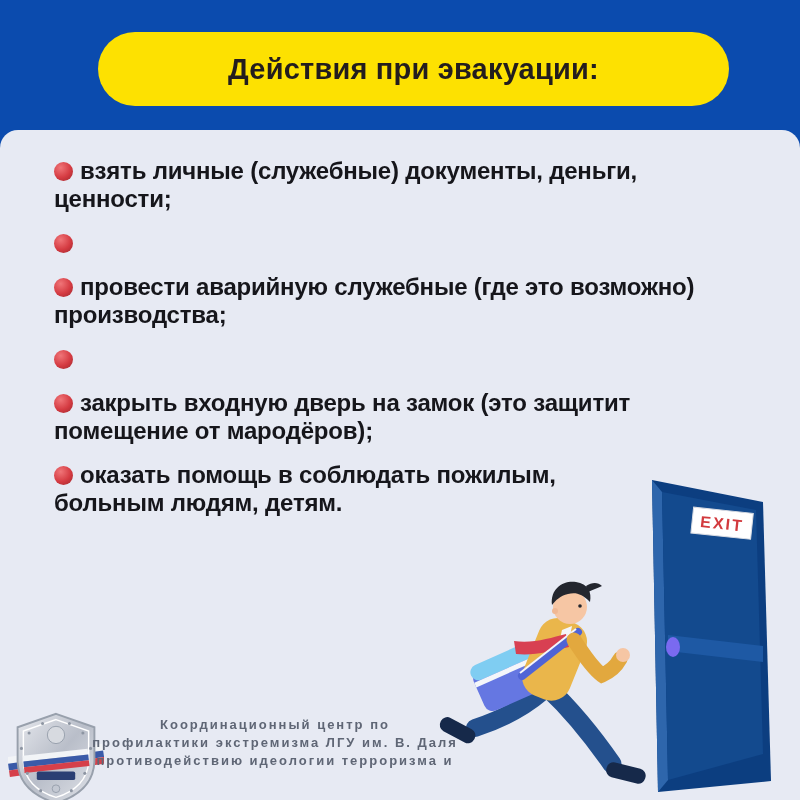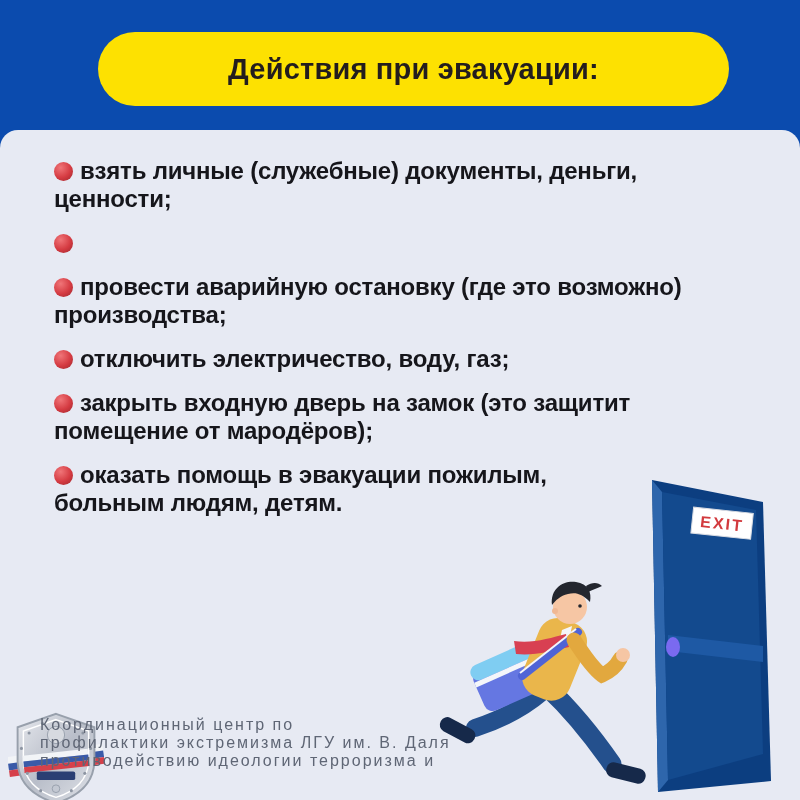--- a/index.html
+++ b/index.html
@@ -37,47 +37,47 @@
     display:inline-block;width:19px;height:19px;border-radius:50%;
     background:radial-gradient(circle at 35% 30%, #f07578 0%, #d53b42 55%, #9c262c 100%);
     vertical-align:-2px;margin-right:7px;
   }
   .item-text{white-space:pre-line;}
   .illustration{position:absolute;left:430px;top:340px;width:360px;height:330px;}
   .footer{position:absolute;left:0;top:580px;width:800px;height:90px;}
   .emblem{position:absolute;left:8px;top:0px;width:96px;height:96px;}
   .org-text{
     position:absolute;left:40px;top:6px;width:470px;
-    text-align:left;font-size:16px;line-height:18px;
-    letter-spacing:2px;color:#5f6675;
+    text-align:center;font-size:13px;line-height:18px;
+    letter-spacing:2px;color:#5f6675;font-weight:bold;
   }
 </style>
 </head>
 <body>
 
 <div class="poster">
 
   <div class="header-band">
     <div class="title-pill">
       <span>Действия при эвакуации:</span>
     </div>
   </div>
 
   <div class="content-panel">
 
     <ul class="action-list">
       <li><span class="bullet"></span><span class="item-text">взять личные (служебные) документы, деньги,
 ценности;</span></li>
       <li><span class="bullet"></span></li>
-      <li><span class="bullet"></span><span class="item-text">провести аварийную остановку (где это возможно)
+      <li><span class="bullet"></span><span class="item-text">провести аварийную служебные (где это возможно)
 производства;</span></li>
-      <li><span class="bullet"></span><span class="item-text">отключить электричество, воду, газ;</span></li>
+      <li><span class="bullet"></span></li>
       <li><span class="bullet"></span><span class="item-text">закрыть входную дверь на замок (это защитит
 помещение от мародёров);</span></li>
-      <li><span class="bullet"></span><span class="item-text">оказать помощь в эвакуации пожилым,
+      <li><span class="bullet"></span><span class="item-text">оказать помощь в соблюдать пожилым,
 больным людям, детям.</span></li>
     </ul>
 
     <div class="illustration">
       <svg width="360" height="330" viewBox="0 0 360 330">
 
         <g>
           <polygon points="222,10 333,32 341,311 228,322" fill="#0c3e80"></polygon>
           <polygon points="222,10 232,22 238,310 228,322" fill="#2e66ac"></polygon>
           <polygon points="232,22 326,40 333,284 238,310" fill="#134a8e"></polygon>

